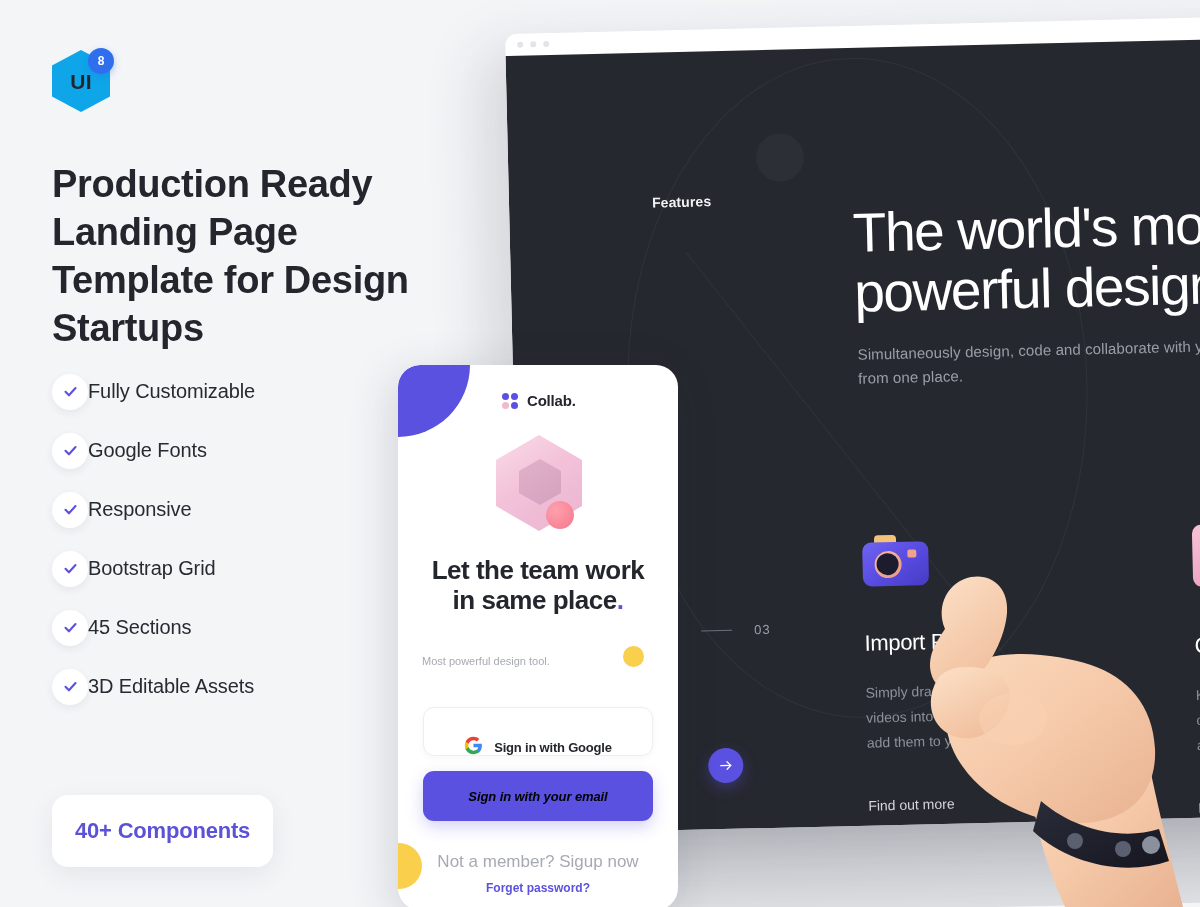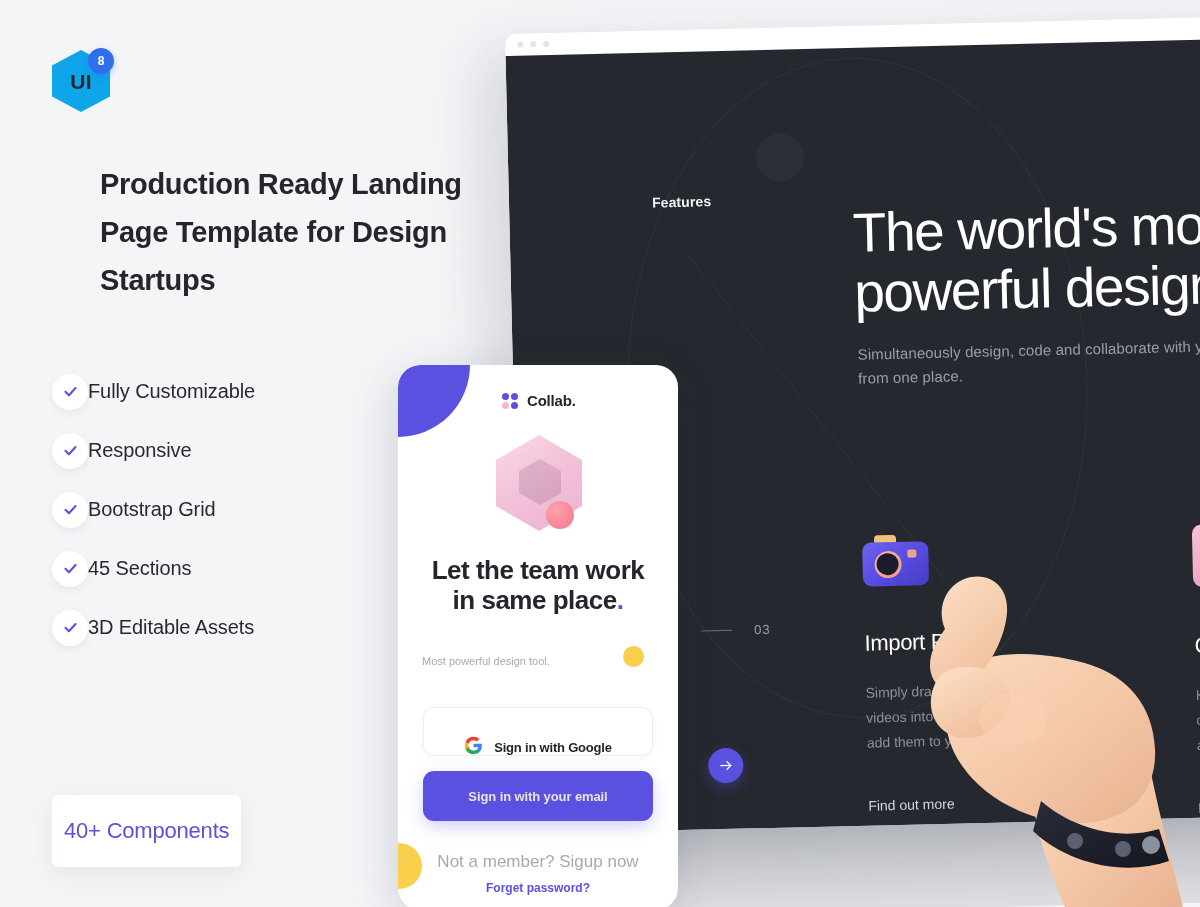--- a/index.html
+++ b/index.html
@@ -29,43 +29,42 @@
   }
   .logo-badge {
     position:absolute; left:36px; top:-2px; width:26px; height:26px; border-radius:50%;
     background:#2f6fed; color:#fff; font-size:12px; font-weight:600;
     display:flex; align-items:center; justify-content:center;
     box-shadow:0 3px 7px rgba(47,111,237,.35);
   }
 
   .headline {
     position:absolute; left:52px; top:160px; width:400px;
-    font-size:29px; line-height:48px; font-weight:700; color:#24262d;
+    font-size:38px; line-height:48px; font-weight:700; color:#24262d;
     letter-spacing:-.3px;
-    margin-left:48px;
   }
 
   .feature-list { position:absolute; left:52px; top:362px; }
   .feature-row { display:flex; align-items:center; height:59px; }
   .check-circle {
     width:36px; height:36px; border-radius:50%; background:#ffffff;
     display:flex; align-items:center; justify-content:center;
     box-shadow:0 3px 9px rgba(40,45,70,.07);
     flex:none;
   }
   .check-circle svg { width:15px; height:15px; display:block; }
   .feature-label {
     font-size:20px; font-weight:400; color:#272a31; letter-spacing:-.1px;
   }
 
   .components-badge {
     position:absolute; left:52px; top:795px;
-    padding:23px 12px; background:#ffffff; border-radius:6px;
+    padding:23px 23px; background:#ffffff; border-radius:16px;
     box-shadow:0 8px 26px rgba(40,45,70,.08);
-    font-size:22px; font-weight:400; color:#5b52d8; letter-spacing:-.2px;
+    font-size:22px; font-weight:700; color:#5b52d8; letter-spacing:-.2px;
     white-space:nowrap;
   }
 
   
   .browser {
     position:absolute; left:505px; top:34px; width:810px; height:800px;
     transform: rotate(-1.35deg);
     transform-origin: 0 0;
     border-radius:12px 12px 0 0;
     overflow:hidden;
@@ -227,21 +226,21 @@
   }
   .btn-google span { font-size:13px; font-weight:700; color:#24262d; letter-spacing:-.2px; }
   .g-icon { width:19px; height:19px; display:block; }
   .btn-email {
     position:absolute; left:25px; top:406px; width:230px; height:50px;
     background:#5b51e0; border-radius:11px; border:none;
     display:flex; align-items:center; justify-content:center;
     box-shadow:0 6px 16px rgba(91,81,224,.26);
     cursor:pointer;
   }
-  .btn-email span { font-size:13px; font-weight:700; color:#e5e5e5; letter-spacing:-.1px; }
+  .btn-email span { font-size:13px; font-weight:700; color:#000000; letter-spacing:-.1px;font-style:italic; }
   .m-signup {
     position:absolute; left:24px; top:487px; width:232px; text-align:center;
     font-size:17px; color:#a7aab3;
   }
   .m-forget {
     position:absolute; left:24px; top:516px; width:232px; text-align:center;
     font-size:12px; font-weight:700; color:#5b51e0; cursor:pointer;
   }
 
   
@@ -265,20 +264,28 @@
     <h1 class="headline">Production Ready Landing Page Template for Design Startups</h1>
 
     <div class="feature-list">
       <div class="feature-row">
         <div class="check-circle">
           <svg viewBox="0 0 24 24" fill="none" stroke="#5b51e0" stroke-width="3.4" stroke-linecap="round" stroke-linejoin="round">
               <polyline points="4,12.5 9.5,18 20,6.5"></polyline>
             </svg>
         </div>
         <span class="feature-label">Fully Customizable</span>
+      </div>
+      <div class="feature-row">
+        <div class="check-circle">
+          <svg viewBox="0 0 24 24" fill="none" stroke="#5b51e0" stroke-width="3.4" stroke-linecap="round" stroke-linejoin="round">
+              <polyline points="4,12.5 9.5,18 20,6.5"></polyline>
+            </svg>
+        </div>
+        <span class="feature-label">Google Fonts</span>
       </div>
       <div class="feature-row">
         <div class="check-circle">
           <svg viewBox="0 0 24 24" fill="none" stroke="#5b51e0" stroke-width="3.4" stroke-linecap="round" stroke-linejoin="round">
               <polyline points="4,12.5 9.5,18 20,6.5"></polyline>
             </svg>
         </div>
         <span class="feature-label">Responsive</span>
       </div>
       <div class="feature-row">

